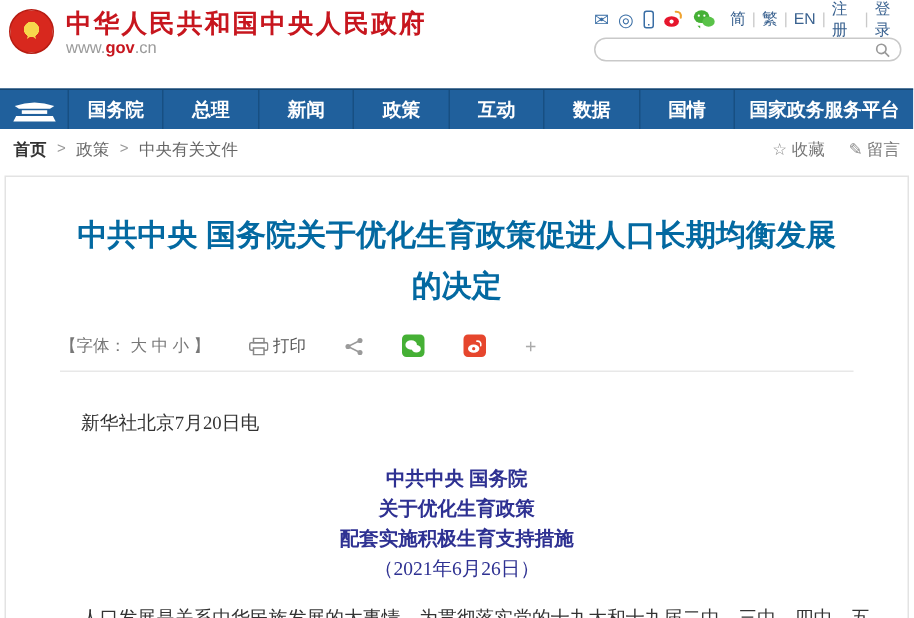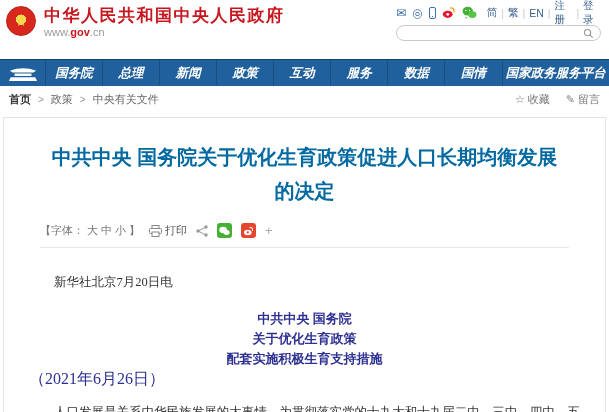--- a/index.html
+++ b/index.html
@@ -34,21 +34,21 @@
   .lang-link { cursor:pointer; }
   .search-box {
     margin-top:5px; height:16px; border:1px solid #c9c9c9; border-radius:9px;
     display:flex; align-items:center; padding:0 6px; background:#fff;
   }
   .search-input { border:none; outline:none; flex:1; font-size:10px; height:12px; background:transparent; }
 
   
   .navbar {
     display:flex; background:#20609c; height:27px; border-top:1px solid #16456f;
-    color:#fff; font-size:12.5px; font-weight:bold; align-items:stretch;font-style:italic;
+    color:#fff; font-size:12.5px; font-weight:bold; align-items:stretch;
   }
   .nav-cell { flex:1; display:flex; align-items:center; justify-content:center; border-right:1px solid #174f82; cursor:pointer; white-space:nowrap; }
   .nav-cell:last-child { border-right:none; flex:1.9; }
   .nav-emblem-cell { flex:0 0 46px; }
 
   
   .breadcrumb-row {
     display:flex; justify-content:space-between; align-items:center;
     height:27px; padding:0 9px; font-size:11px; color:#666; background:#fff;
   }
@@ -60,34 +60,34 @@
   .action-glyph { font-size:11px; color:#888; }
 
   
   .card { margin:4px 3px 0; border:1px solid #e3e3e3; background:#fff; height:316px; overflow:hidden; }
   .article-title {
     margin:22px auto 0; max-width:525px; text-align:center;
     font-size:20px; font-weight:bold; color:#0369a1; line-height:34px;
   }
   .meta-row { display:flex; justify-content:space-between; align-items:center; margin:15px 36px 0; font-size:11px; color:#999; }
   .meta-left { display:flex; gap:6px; }
-  .meta-right { display:flex; align-items:center; gap:9px; color:#777; }
+  .meta-right { display:flex; align-items:center; gap:26px; color:#777; }
   .font-ctl { display:flex; gap:3px; color:#777; }
   .font-size-opt { cursor:pointer; }
   .print-btn { display:flex; align-items:center; gap:3px; cursor:pointer; color:#555; }
   .share-sq { width:15px; height:15px; border-radius:3px; display:flex; align-items:center; justify-content:center; cursor:pointer; }
   .share-sq.green { background:#45b035; }
   .share-sq.red { background:#e6462d; }
   .share-plus { color:#aaa; font-size:13px; cursor:pointer; }
   .divider { border:none; border-top:1px solid #e8e8e8; margin:9px 36px 0; }
 
   .article-body { margin:23px 25px 0; font-size:12.5px; color:#333; line-height:22px; font-family:"Liberation Serif","DejaVu Serif",serif; }
   .dateline { text-indent:2em; margin-bottom:16px; }
   .doc-line { text-align:center; color:#2e3192; font-weight:bold; font-size:13px; line-height:20px; }
-  .doc-date { color:#2e3192; font-size:16px; line-height:20px; margin-bottom:12px; }
+  .doc-date { text-align:center; color:#2e3192; font-size:13px; line-height:20px; margin-bottom:12px; }
   .body-para { text-indent:2em; text-align:justify; }
 </style>
 </head>
 <body>
 
 <div class="page">
 
   <div class="topbar">
     <div class="brand">
       <div class="emblem">
@@ -144,21 +144,20 @@
         <path d="M3 6 Q17 1 31 6 L28 8 L6 8 Z" fill="#fff"></path>
         <rect x="8" y="9" width="18" height="2.6" fill="#fff"></rect>
         <path d="M4 13 h26 l2 4 H2 Z" fill="#fff"></path>
       </svg>
     </div>
     <div class="nav-cell">国务院</div>
     <div class="nav-cell">总理</div>
     <div class="nav-cell">新闻</div>
     <div class="nav-cell">政策</div>
     <div class="nav-cell">互动</div>
-    <div class="nav-cell">服务</div>
     <div class="nav-cell">数据</div>
     <div class="nav-cell">国情</div>
     <div class="nav-cell">国家政务服务平台</div>
   </div>
 
   <div class="breadcrumb-row">
     <div class="crumbs">
       <span class="crumb-home">首页</span>
       <span class="crumb-sep">&gt;</span>
       <span class="crumb">政策</span>

